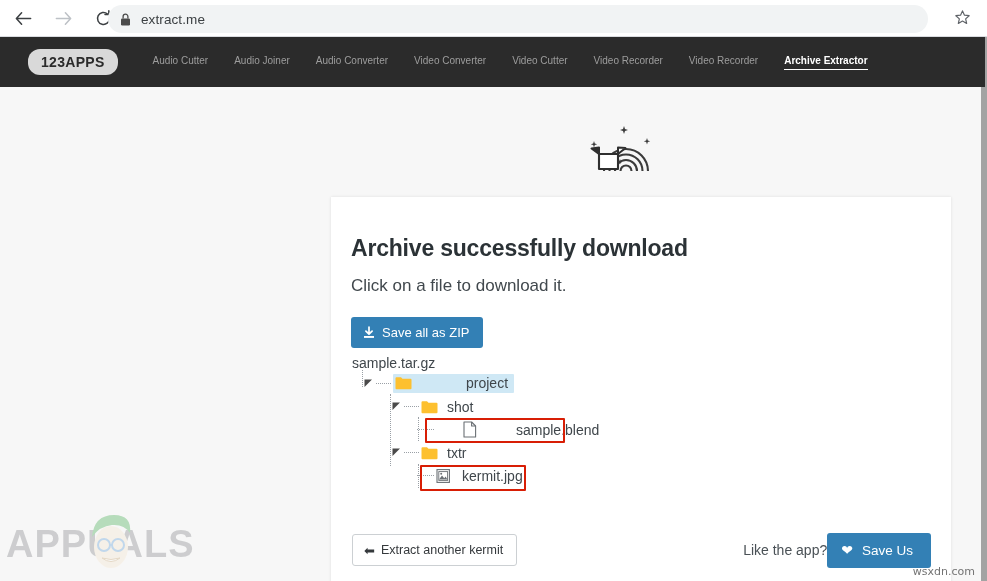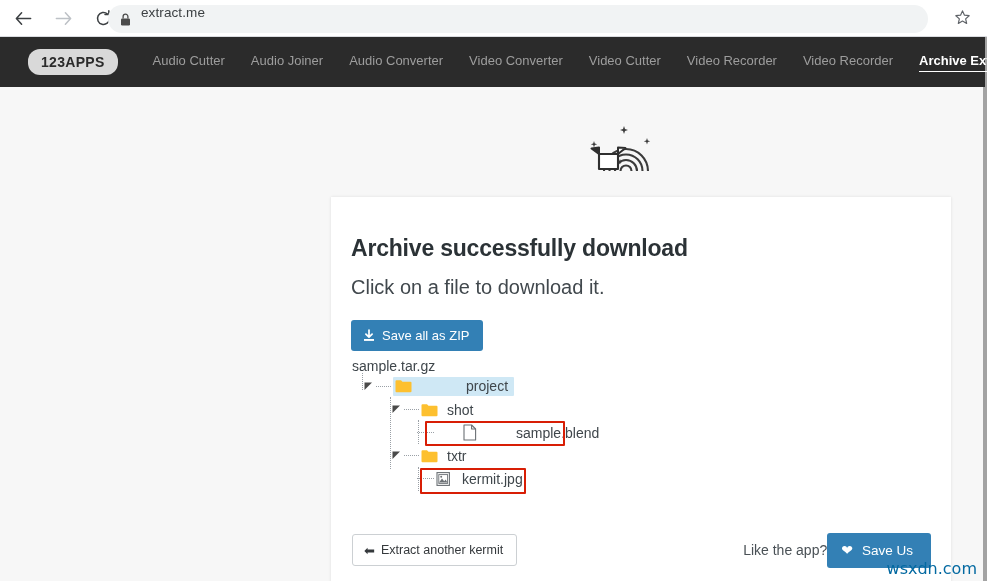--- a/index.html
+++ b/index.html
@@ -18,74 +18,74 @@
   }
   .nav-btn {
     width: 34px; height: 34px; margin-left: 6px;
     display: flex; align-items: center; justify-content: center;
     border-radius: 50%;
   }
   .nav-btn svg { display: block; }
   .omnibox {
     position: absolute; left: 108px; top: 5px; height: 28px; width: 820px;
     background: #f1f3f4; border-radius: 14px;
-    display: flex; padding: 0 12px;
+    display: flex; align-items: center; padding: 0 12px;
   }
   .lock-icon { margin-right: 10px; display: flex; align-items: center; }
   .omnibox-text {
     font-size: 13.5px; color: #3c4043; letter-spacing: .1px;
   }
   .star-btn {
     position: absolute; right: 12px; top: 6px; width: 26px; height: 26px;
     display: flex; align-items: center; justify-content: center;
   }
   .chrome-sep {
     position: absolute; left: 0; top: 36px; width: 987px; height: 1px;
     background: #dadce0;
   }
 
   
   .page {
     position: absolute; left: 0; top: 37px; width: 987px; height: 544px;
     background: #f7f7f7;
-    border-right: 4px solid #a3a3a3;
+    border-right: 6px solid #a3a3a3;
   }
 
   
   .navbar {
     position: absolute; left: 0; top: 0; width: 985px; height: 50px;
     background: #2b2b2b; display: flex; align-items: center;
   }
   .logo {
     margin-left: 28px; background: #d9d9d9; color: #2b2b2b;
     font-weight: bold; font-size: 14px; letter-spacing: .3px;
     border-radius: 12px; padding: 5px 13px 5px 13px;
   }
   .nav-links { display: flex; align-items: center; margin-left: 22px; }
   .nav-link {
-    color: #9d9d9d; font-size: 13px; margin: 0 13px; white-space: nowrap;
+    color: #9d9d9d; font-size: 10px; margin: 0 13px; white-space: nowrap;
     padding-bottom: 3px; border-bottom: 1px solid transparent;
   }
   .nav-link.active { color: #ffffff; border-bottom: 1px solid #ffffff; font-weight: 600; }
 
   
   .hero-icon {
     position: absolute; left: 585px; top: 84px; width: 70px; height: 62px;
   }
 
   
   .card {
     position: absolute; left: 331px; top: 160px; width: 620px; height: 390px;
     background: #ffffff; box-shadow: 0 0 3px rgba(0,0,0,.10);
   }
   .card-inner { padding: 38px 0 0 20px; }
   .title {
     font-size: 23px; color: #2b3236; font-weight: bold; letter-spacing: -.2px;
   }
-  .subtitle { margin-top: 14px; font-size: 20px; color: #41484d; }
+  .subtitle { margin-top: 14px; font-size: 17px; color: #41484d; }
 
   .btn-zip {
     margin-top: 21px; display: inline-flex; align-items: center;
     background: #3380b5; color: #ffffff; border: none;
     border-radius: 3px; padding: 8px 14px 8px 12px; font-size: 13px;
     font-family: "Liberation Sans", sans-serif; cursor: pointer;
   }
   .btn-zip .dl-icon { margin-right: 7px; display: flex; }
 
   
@@ -143,22 +143,22 @@
 
   
   .wm-appuals {
     position: absolute; left: 6px; bottom: 6px; width: 210px; height: 62px;
     opacity: .40; display: flex; align-items: center;
   }
   .wm-appuals-text {
     font-size: 38px; font-weight: bold; color: #8f9194; letter-spacing: 1px;
   }
   .wm-wsxdn {
-    position: absolute; right: 6px; bottom: 3px; font-size: 16px;
-    color: #0369a1; font-family: "DejaVu Sans", sans-serif;
+    position: absolute; right: 6px; bottom: 3px; font-size: 11px;
+    color: #737373; font-family: "DejaVu Sans", sans-serif;
   }
 </style>
 </head>
 <body>
 
 <div class="screen">
 
   <div class="browser-bar">
 
     <div class="nav-btn">
@@ -355,16 +355,27 @@
         <div class="footer-right">
           <span class="like-text">Like the app?</span>
           <button class="btn-rate">
             <span class="heart">❤</span>
             <span>Save Us</span>
           </button>
         </div>
       </div>
     </div>
 
+    <div class="wm-appuals">
+      <svg width="62" height="60" viewBox="0 0 62 60" style="position:absolute;left:74px;top:-2px;">
+        <ellipse cx="31" cy="36" rx="17" ry="21" fill="#f4e7d2"></ellipse>
+        <path d="M12 26 q2 -22 22 -22 q18 0 16 18 q-6 -9 -18 -8 q-12 1 -20 12 z" fill="#56b463"></path>
+        <circle cx="24" cy="34" r="6" fill="none" stroke="#6fa8dc" stroke-width="2"></circle>
+        <circle cx="38" cy="34" r="6" fill="none" stroke="#6fa8dc" stroke-width="2"></circle>
+        <path d="M30 34 h2" stroke="#6fa8dc" stroke-width="2"></path>
+        <path d="M22 47 q9 7 18 0 q-9 3 -18 0 z" fill="#ffffff" stroke="#c9ab7e" stroke-width="1"></path>
+      </svg>
+      <span class="wm-appuals-text">APPUALS</span>
+    </div>
 
     <div class="wm-wsxdn">wsxdn.com</div>
   </div>
 </div>
 
 </body></html>

